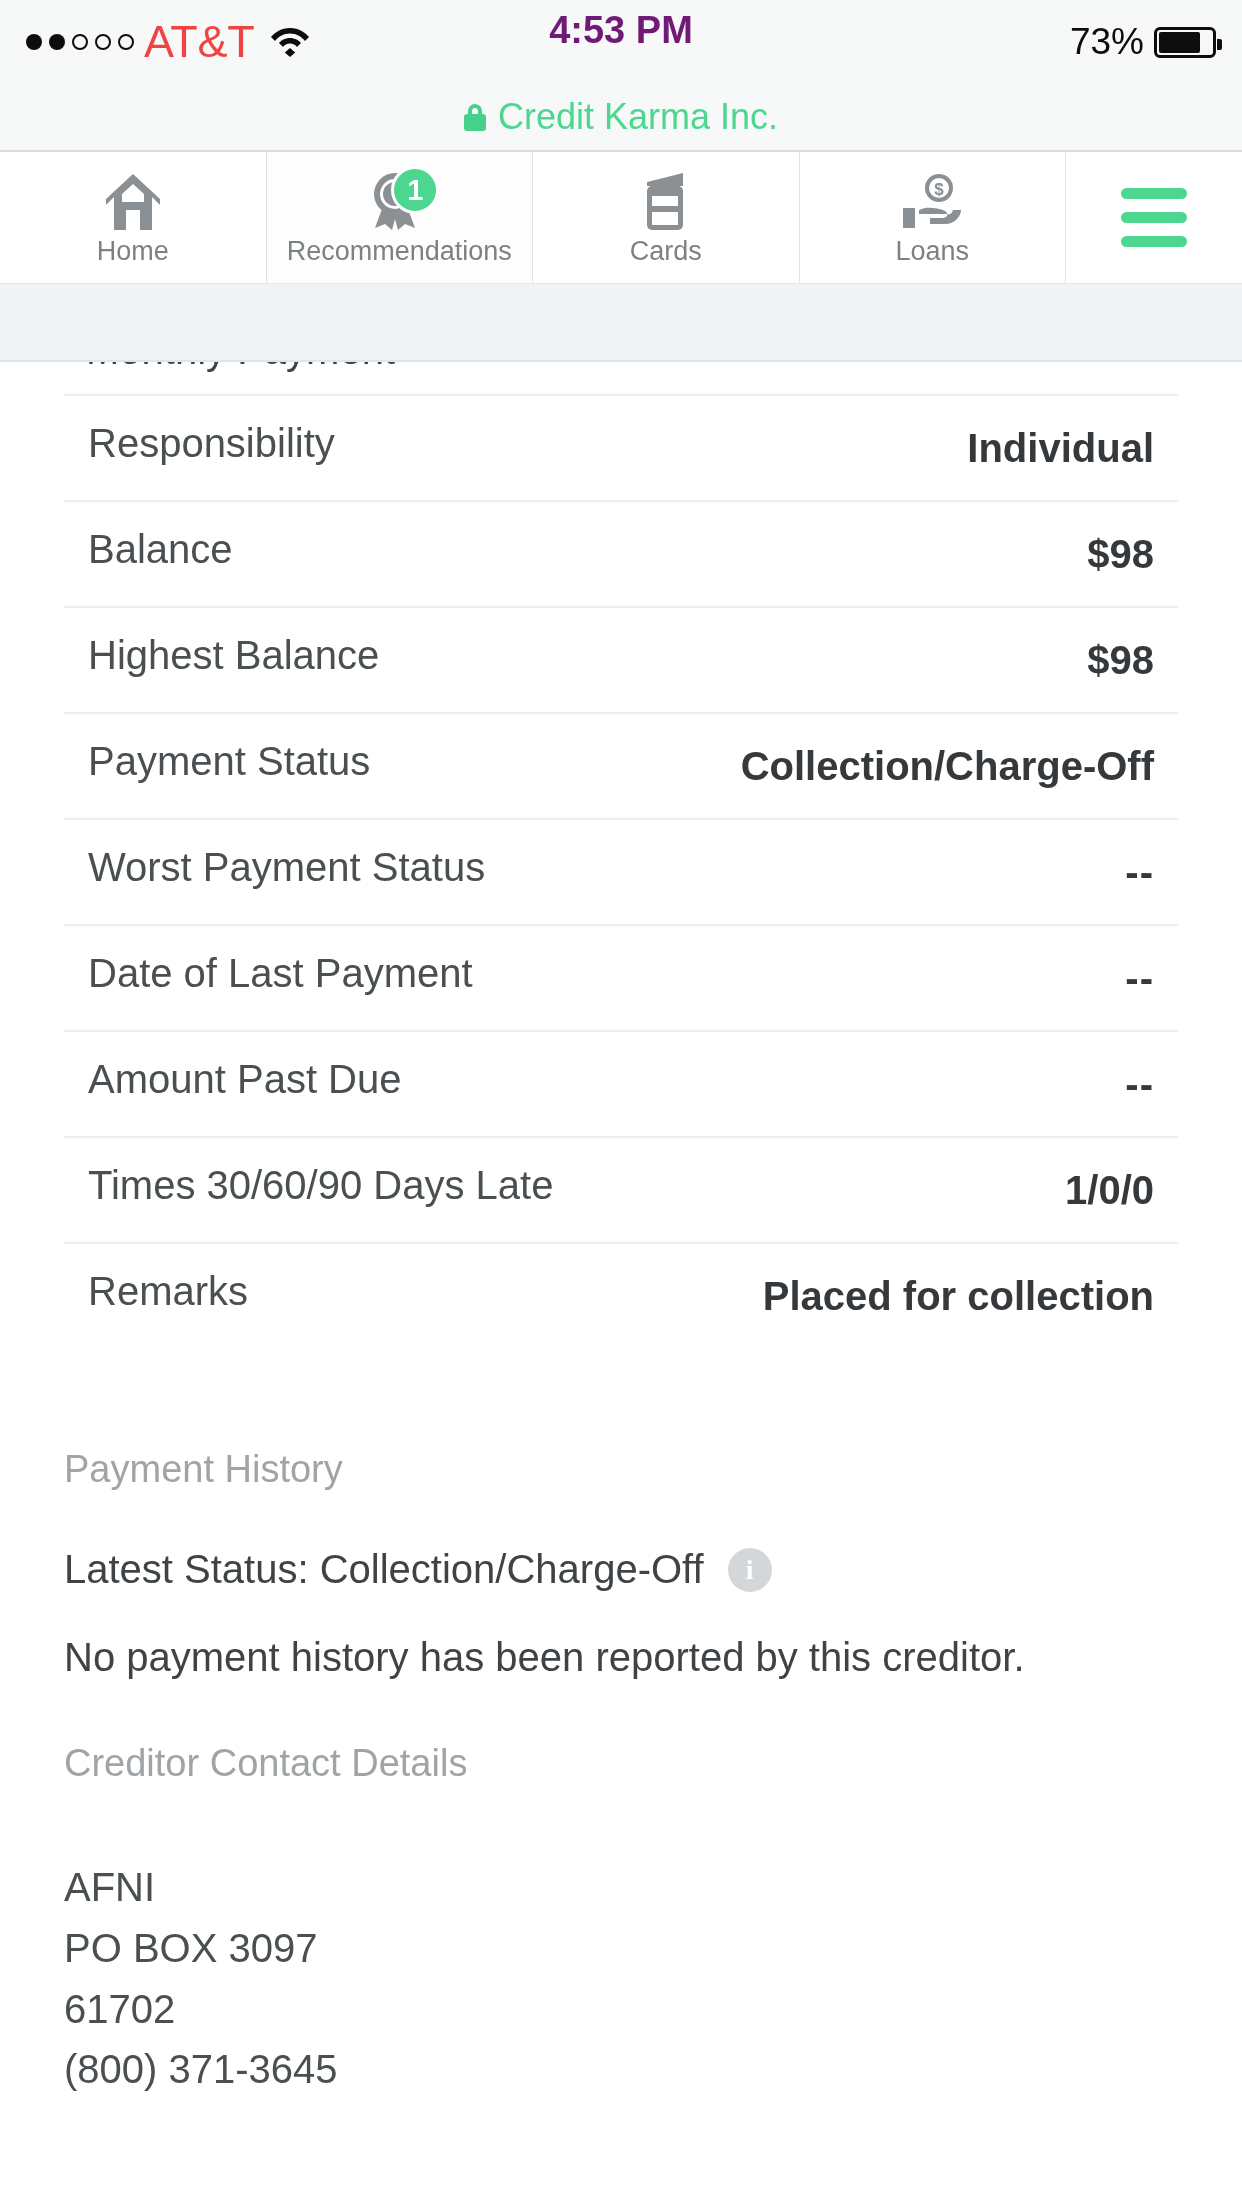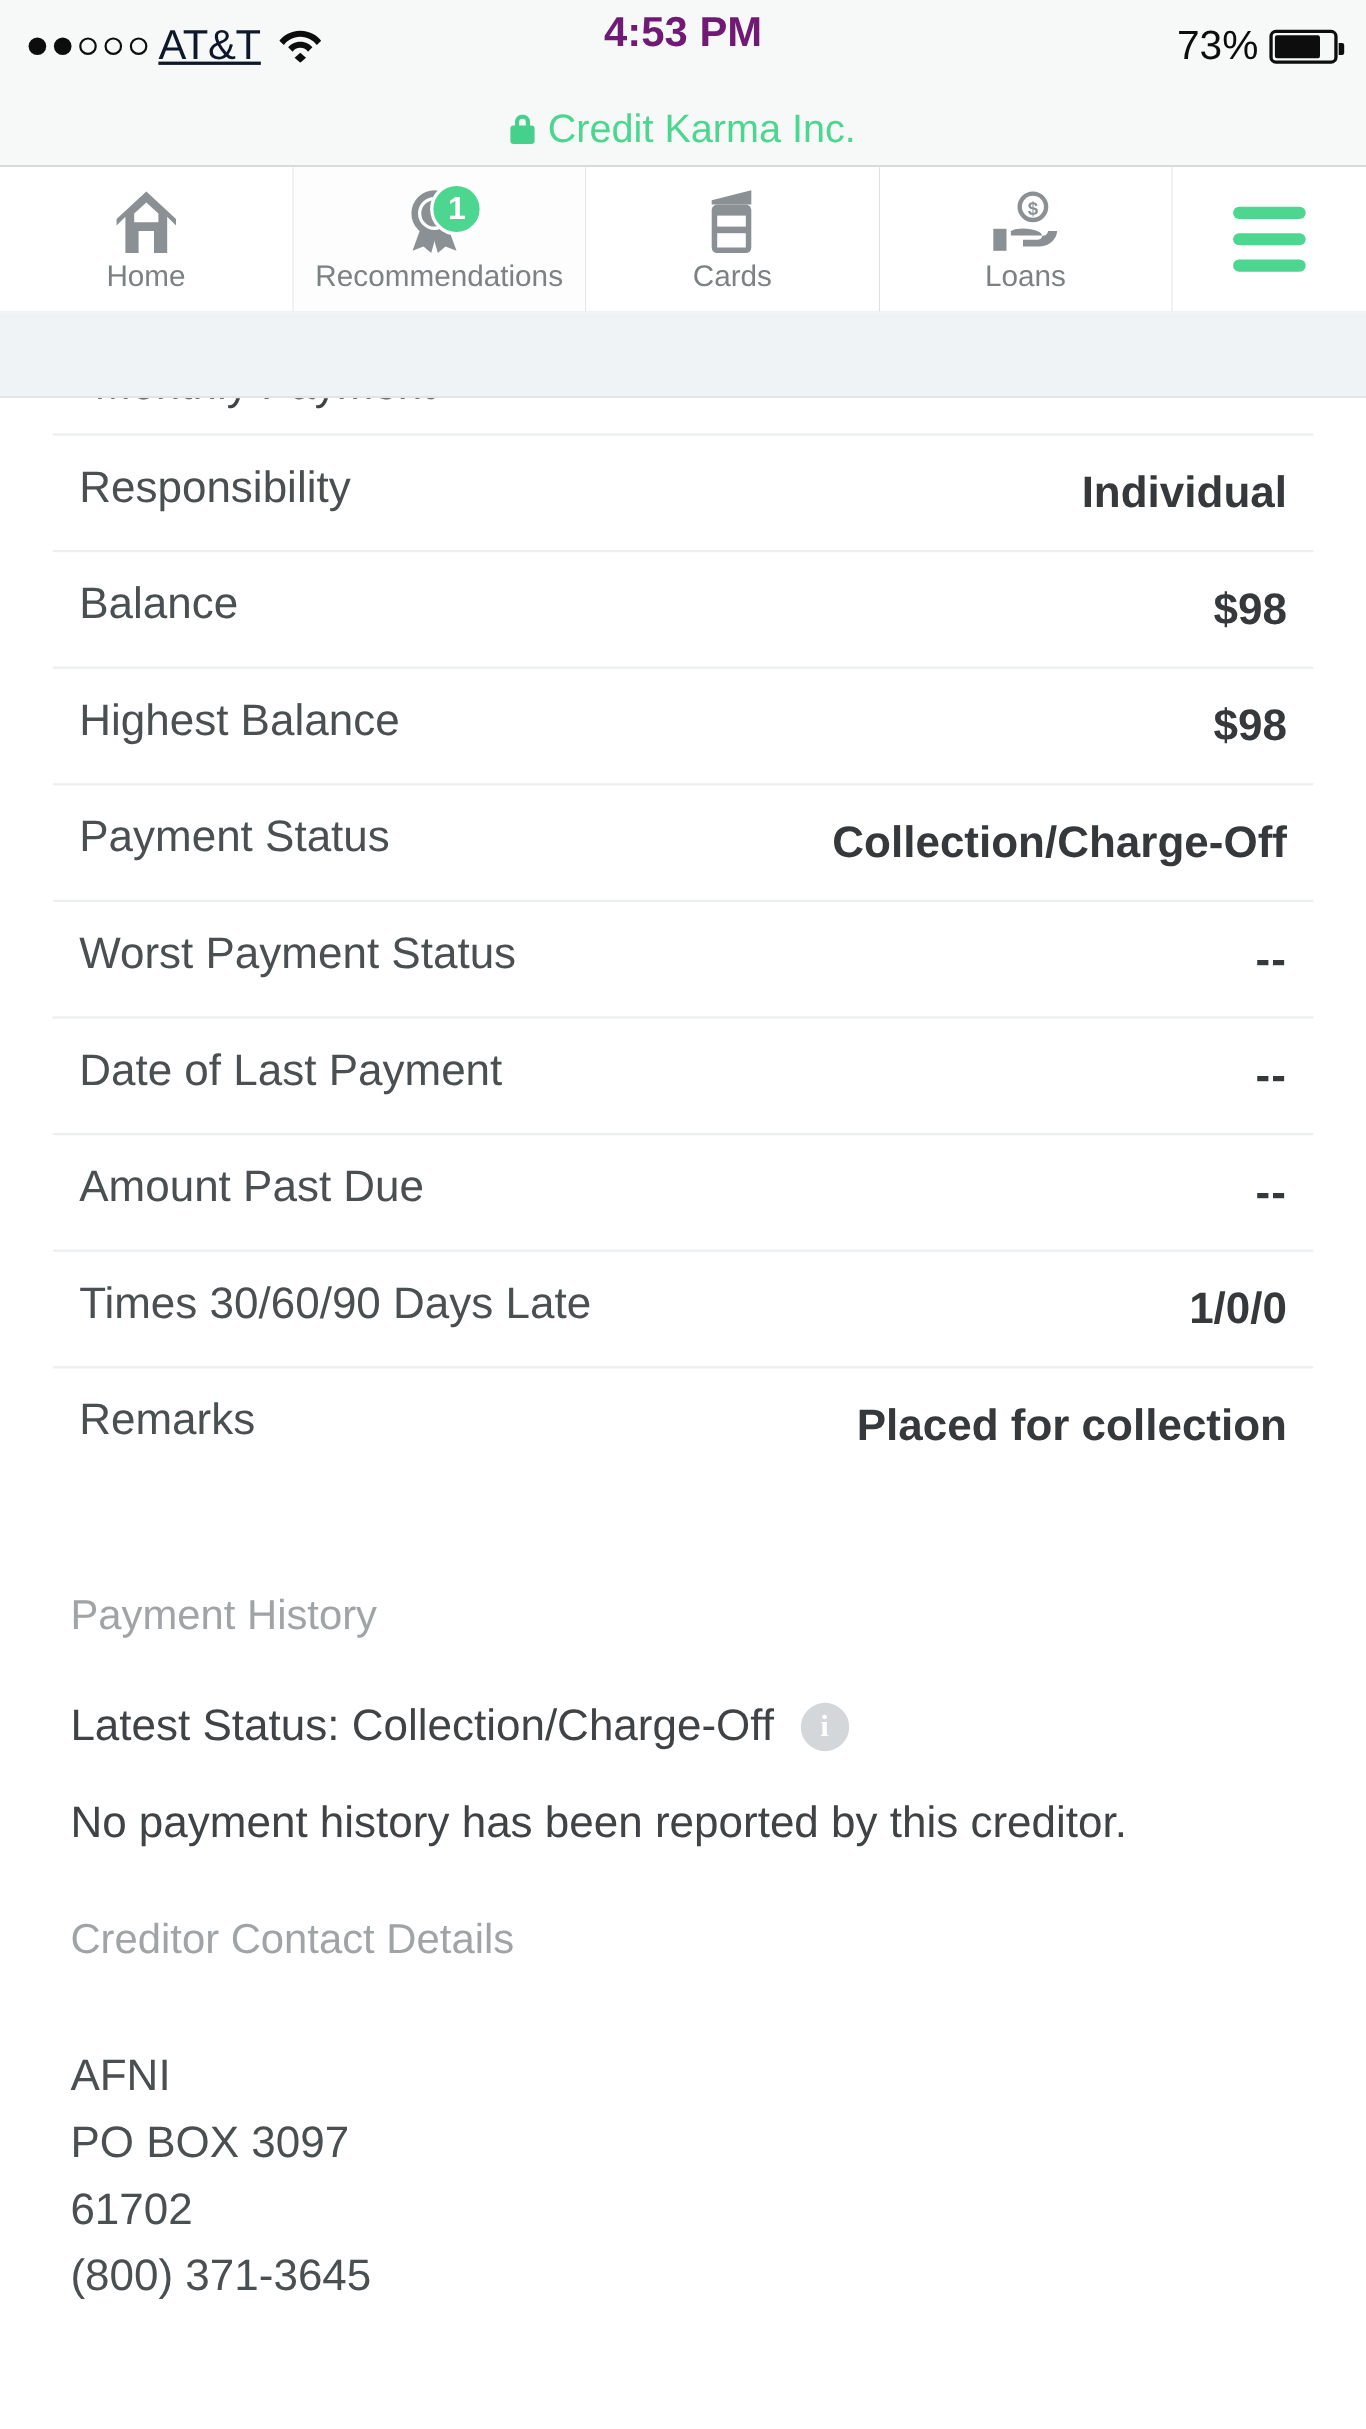--- a/index.html
+++ b/index.html
@@ -14,21 +14,21 @@
   
   .statusbar{
     position:relative; height:84px; background:#f7f8f8;
     display:flex; align-items:center; padding:0 26px;
   }
   .sb-left{ display:flex; align-items:center; gap:10px; flex:0 0 auto; }
   .dots{ display:flex; align-items:center; gap:7px; }
   .dot{ width:16px; height:16px; border-radius:50%; }
   .dot.on{ background:#0d0d0d; }
   .dot.off{ background:transparent; border:2px solid #0d0d0d; }
-  .carrier{ font-size:38px; color:#0f172a; letter-spacing:-0.3px; font-weight:400;text-decoration:underline; }
+  .carrier{ font-size:45px; color:#ef4444; letter-spacing:-0.3px; font-weight:400; }
   .wifi{ margin-left:6px; display:block; }
   .sb-center{
     position:absolute; left:0; right:0; top:0; height:60px;
     display:flex; align-items:center; justify-content:center;
     font-size:38px; font-weight:700; color:#701a75; pointer-events:none;
   }
   .sb-right{ margin-left:auto; display:flex; align-items:center; gap:10px;justify-content:flex-end; }
   .battpct{ font-size:37px; color:#0d0d0d; font-weight:400; }
   .batt{ position:relative; width:62px; height:31px; border:3px solid #0d0d0d; border-radius:6px; }
   .batt i{ position:absolute; left:2px; top:2px; bottom:2px; width:73%; background:#0d0d0d; border-radius:2px; display:block; }
@@ -78,21 +78,21 @@
   .content{ position:relative; padding:0 0 0 0; background:#fff; }
 
   .clipped{
     position:relative; height:32px; overflow:hidden; padding:0 64px;
   }
   .clipped span{
     display:block; position:absolute; left:86px; top:-32px;
     font-size:40px; color:#3f4346; line-height:1;
   }
 
-  .rows{ padding:0 48px; }
+  .rows{ padding:0 64px; }
   .row{
     display:flex; align-items:flex-start; justify-content:space-between;
     gap:24px; border-top:2px solid #eceeef;
     padding:25px 24px 25px 24px; min-height:88px;
   }
   .row .k{ font-size:40px; color:#4a4f52; font-weight:400; line-height:1.12; flex:0 0 auto; }
   .row .v{ font-size:40px; color:#36393c; font-weight:700; line-height:1.35; text-align:right; flex:1 1 auto; }
   .row .v.dash{ letter-spacing:1px; }
 
   

